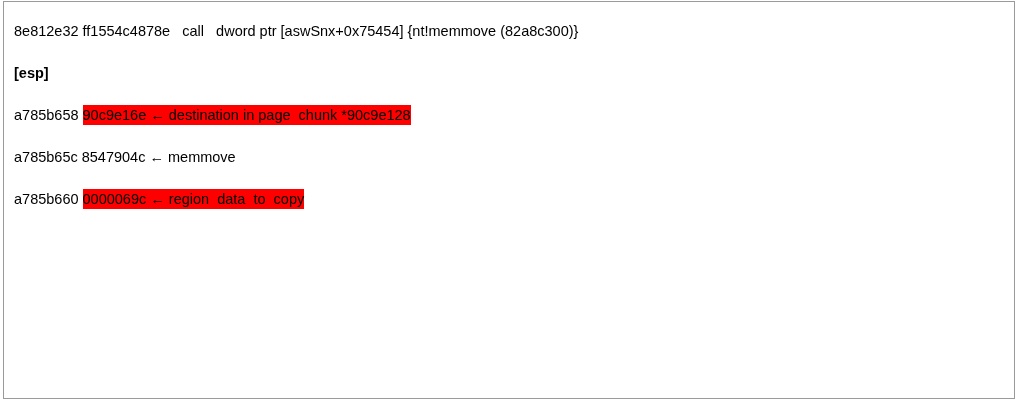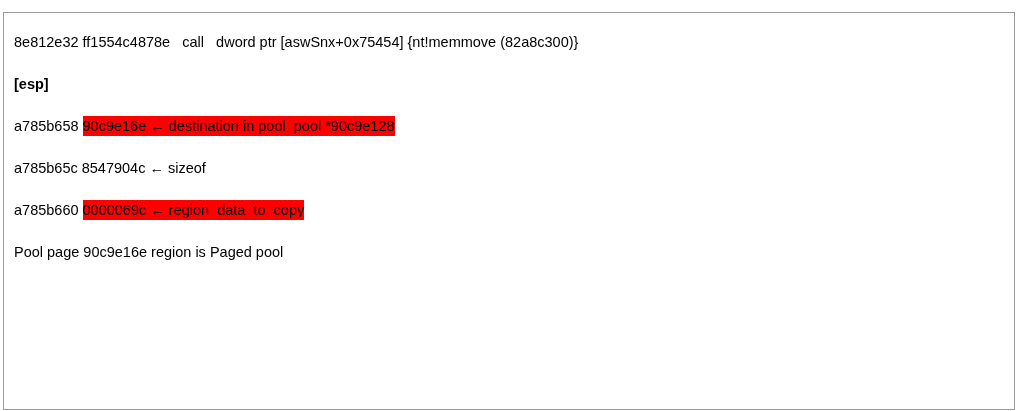--- a/index.html
+++ b/index.html
@@ -11,21 +11,21 @@
   body {
     width: 1030px;
     height: 411px;
     overflow: hidden;
     font-family: "Liberation Sans", sans-serif;
   }
 
   #debugger-pane {
     position: absolute;
     left: 3px;
-    top: 12px;
+    top: 1px;
     width: 1012px;
     height: 398px;
     box-sizing: border-box;
     border: 1px solid #9a9a9a;
     background: #ffffff;
     overflow: hidden;
   }
 
   .log-lines {
     position: absolute;
@@ -76,19 +76,18 @@
     margin: 0 0px;
   }
 </style>
 </head>
 <body>
 
 <div id="debugger-pane">
   <div class="log-lines" id="log-lines">
       <div class="log-line indent-0"><span class="seg">8e812e32 ff1554c4878e   call   dword ptr [aswSnx+0x75454] {nt!memmove (82a8c300)}</span></div>
       <div class="log-line indent-0"><span class="seg bold">[esp]</span></div>
-      <div class="log-line indent-0"><span class="seg">a785b658 </span><span class="seg hl">90c9e16e ← destination in pool  pool *90c9e128</span></div>
-      <div class="log-line indent-0"><span class="seg">a785b65c 8547904c ← sizeof</span></div>
+      <div class="log-line indent-0"><span class="seg">a785b658 </span><span class="seg hl">90c9e16e ← destination in page  chunk *90c9e128</span></div>
+      <div class="log-line indent-0"><span class="seg">a785b65c 8547904c ← memmove</span></div>
       <div class="log-line indent-0"><span class="seg">a785b660 </span><span class="seg hl">0000069c ← region  data  to  copy</span></div>
-      <div class="log-line indent-0"><span class="seg">Pool page 90c9e16e region is Paged pool</span></div>
       <div class="log-line indent-flush"></div>
     </div>
 </div>
 
 </body></html>

